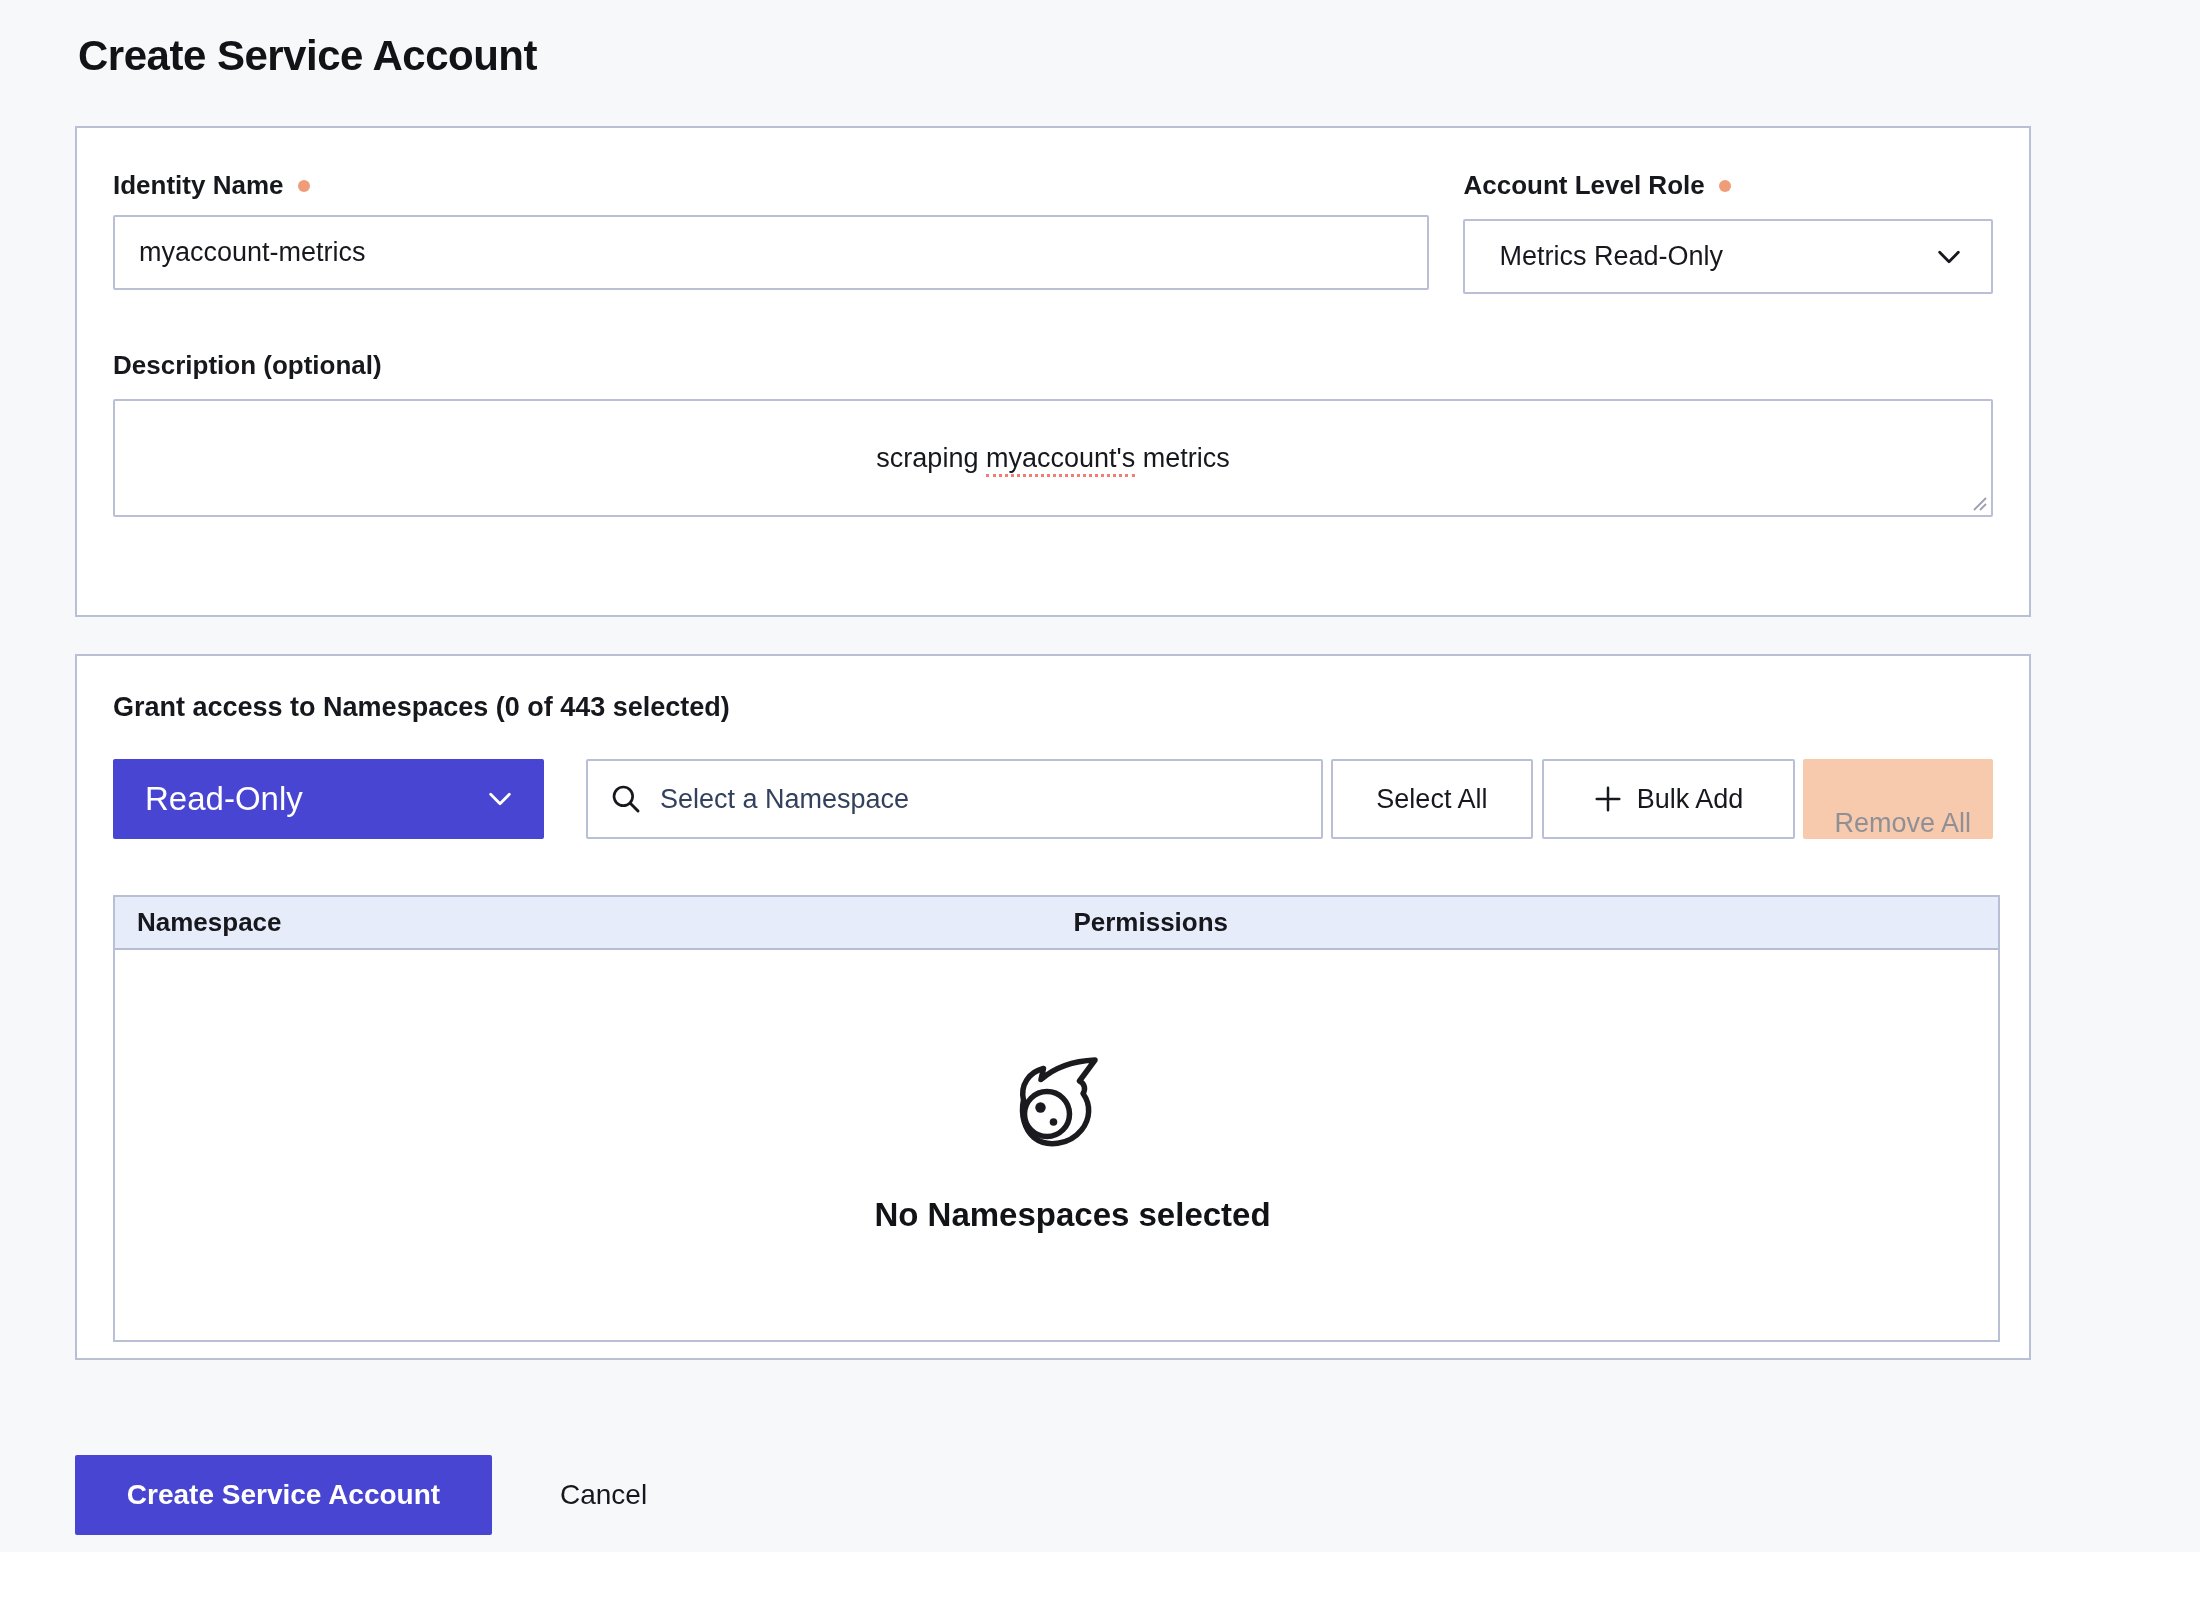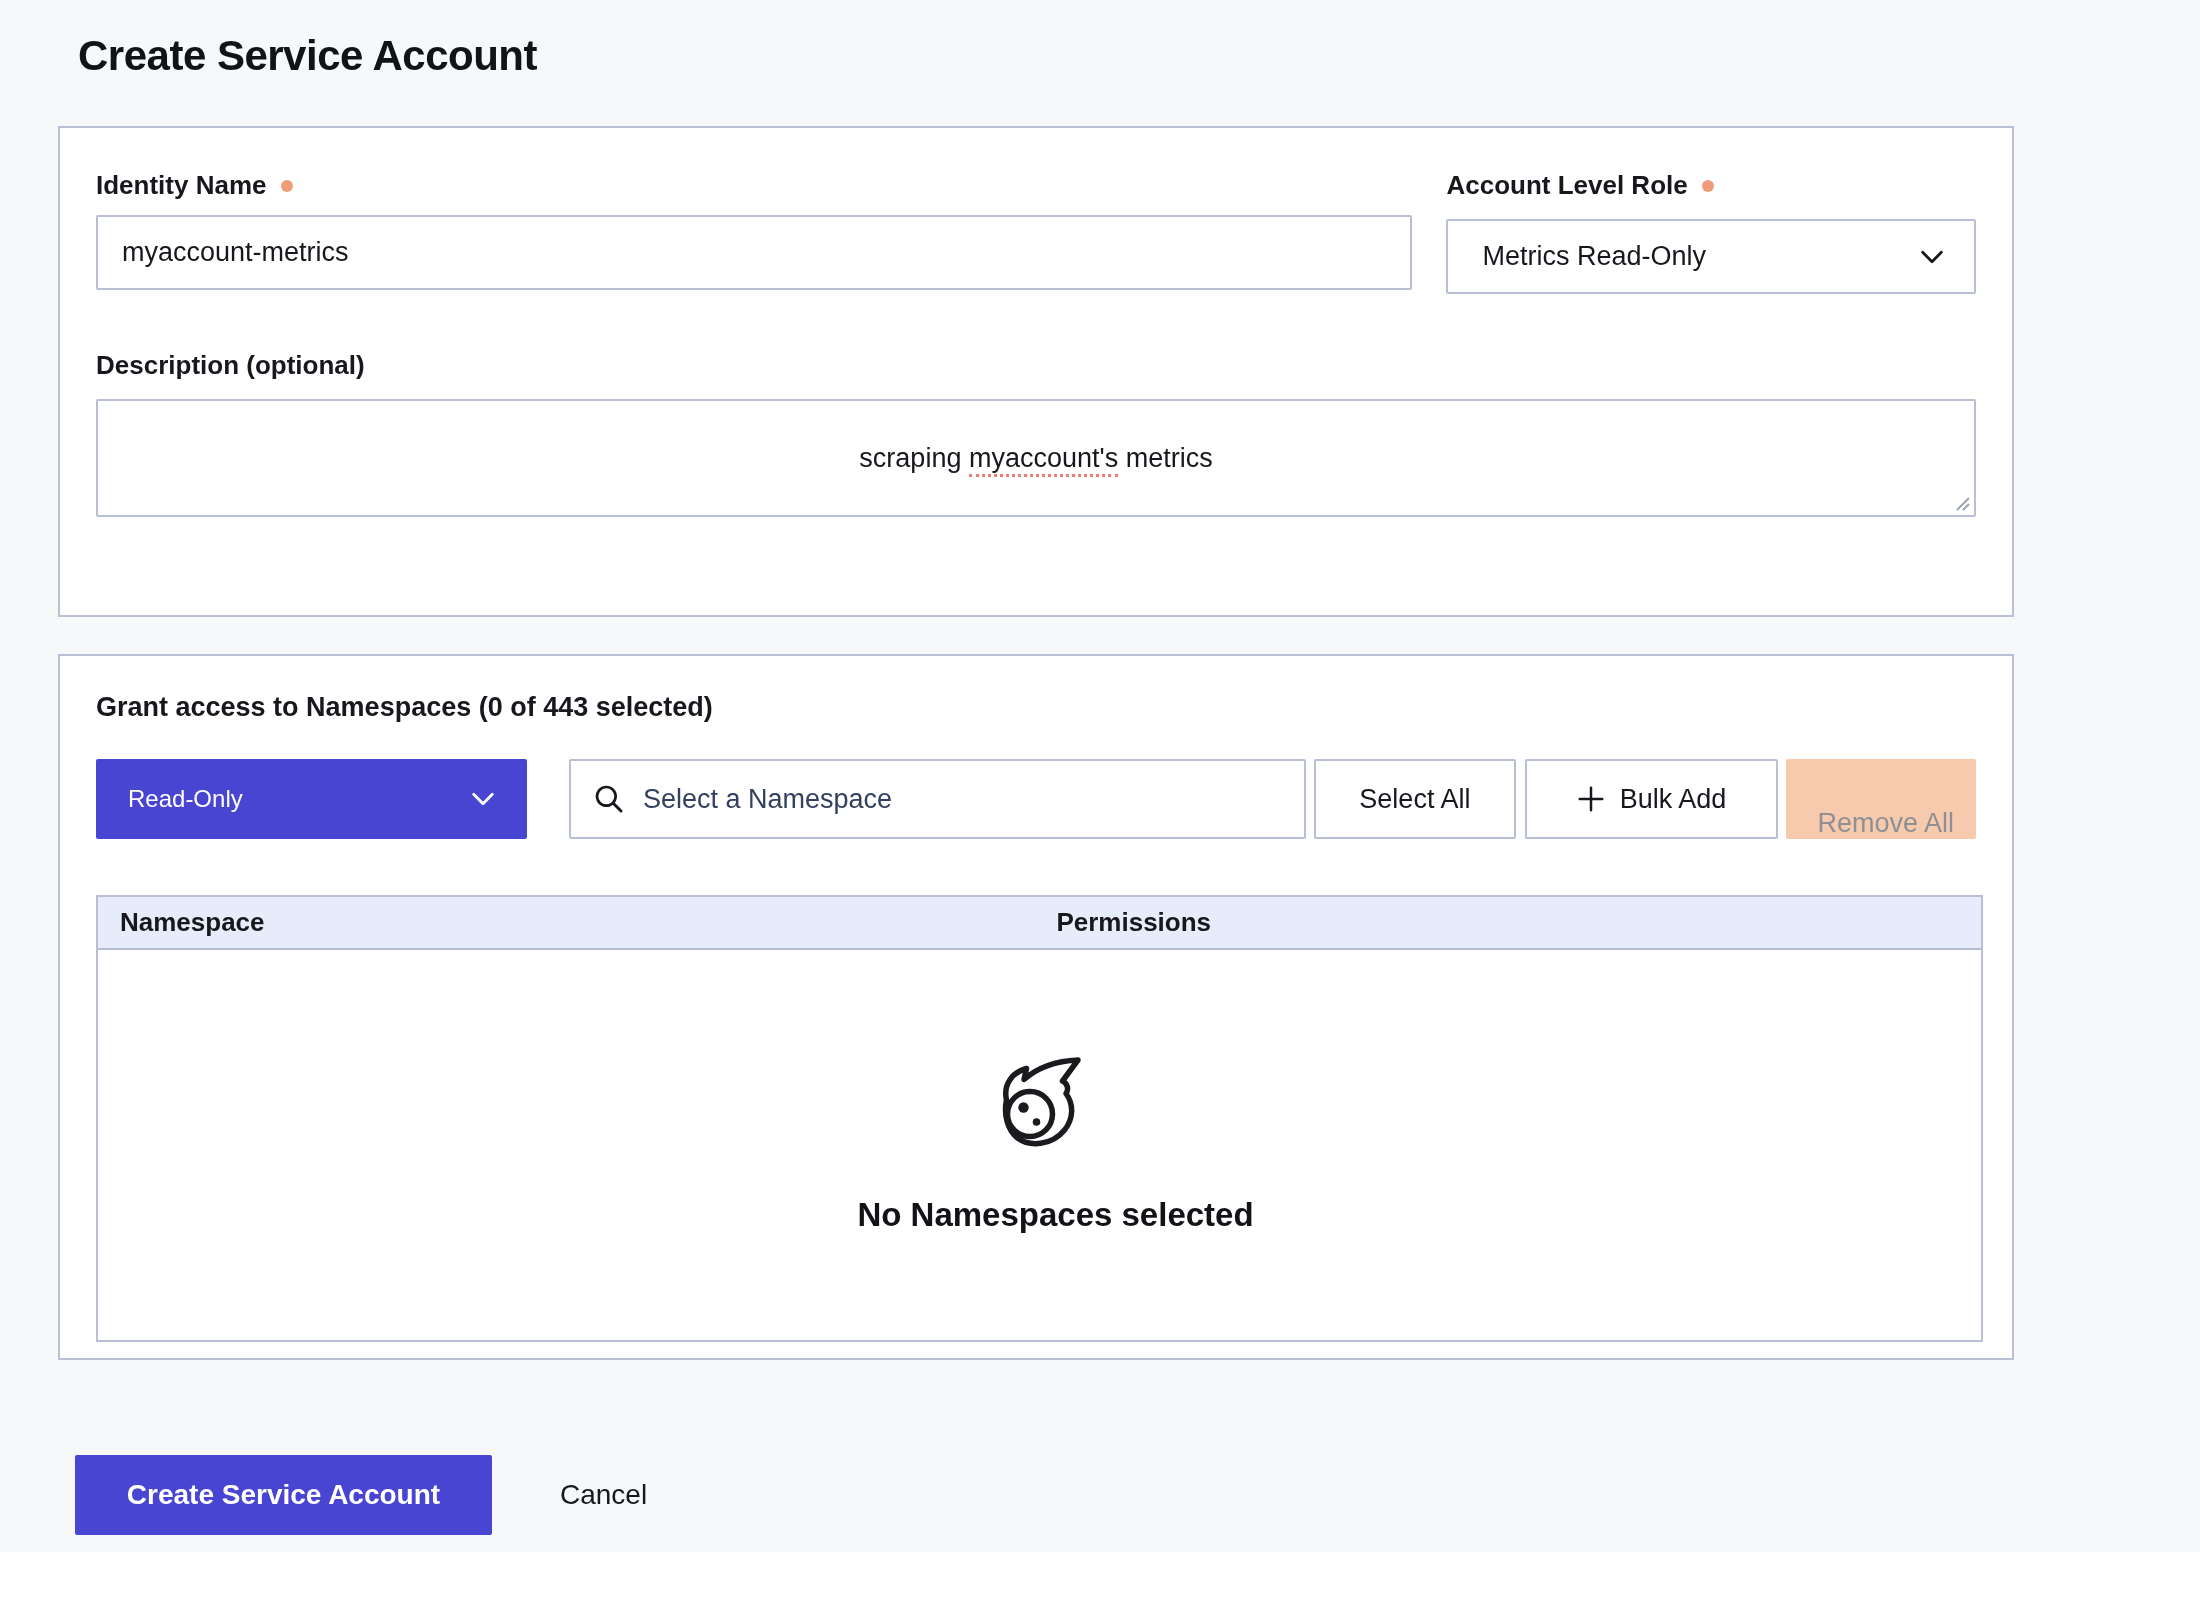--- a/index.html
+++ b/index.html
@@ -9,21 +9,21 @@
     font-family:"Liberation Sans", sans-serif;
     color:#17181d;
     position:relative;
     overflow:hidden;
   }
   .page-title {
     position:absolute; left:78px; top:32px;
     font-size:42px; font-weight:700; letter-spacing:-0.5px; color:#121317;
   }
   .panel {
-    position:absolute; left:58px; width:1956px;
+    position:absolute; left:75px; width:1956px;
     background:#ffffff; border:2px solid #b9c0d6;
   }
   .panel-form { top:126px; height:491px; padding:42px 36px; }
   .panel-namespaces { top:654px; height:706px; padding:36px; }
 
   .field-row { display:flex; gap:34px; }
   .field-identity { width:1320px; }
   .field-role { width:531px; }
   .field-label { font-size:26px; font-weight:700; color:#17181d; display:flex; align-items:center; }
   .req-dot { display:inline-block; width:12px; height:12px; border-radius:50%; margin-left:14px; }
@@ -49,21 +49,21 @@
   }
   .squiggle { border-bottom:3px dotted #f27d72; padding-bottom:1px; }
   .resize-grip { position:absolute; right:3px; bottom:3px; width:20px; height:20px; }
 
   .ns-heading { font-size:27px; font-weight:700; color:#17181d; }
 
   .toolbar { margin-top:36px; display:flex; height:80px; }
   .btn-role {
     width:434px; height:80px; border:none; border-radius:2px;
     display:flex; align-items:center; justify-content:space-between;
-    padding:0 28px 0 32px; font-size:24px; color:#ffffff; cursor:pointer;
+    padding:0 28px 0 32px; font-size:33px; color:#ffffff; cursor:pointer;
     margin-right:42px; font-family:"Liberation Sans", sans-serif;
   }
   .search-wrap {
     width:743px; height:80px; border:2px solid #b9c0d6; border-radius:2px; background:#fff;
     display:flex; align-items:center; padding:0 22px; margin-right:8px;
   }
   .search-wrap svg { width:32px; height:32px; flex:none; margin-right:18px; }
   .search-input {
     border:none; outline:none; flex:1; font-family:"Liberation Sans", sans-serif;
     font-size:27px; color:#33415e; background:transparent; height:100%;

